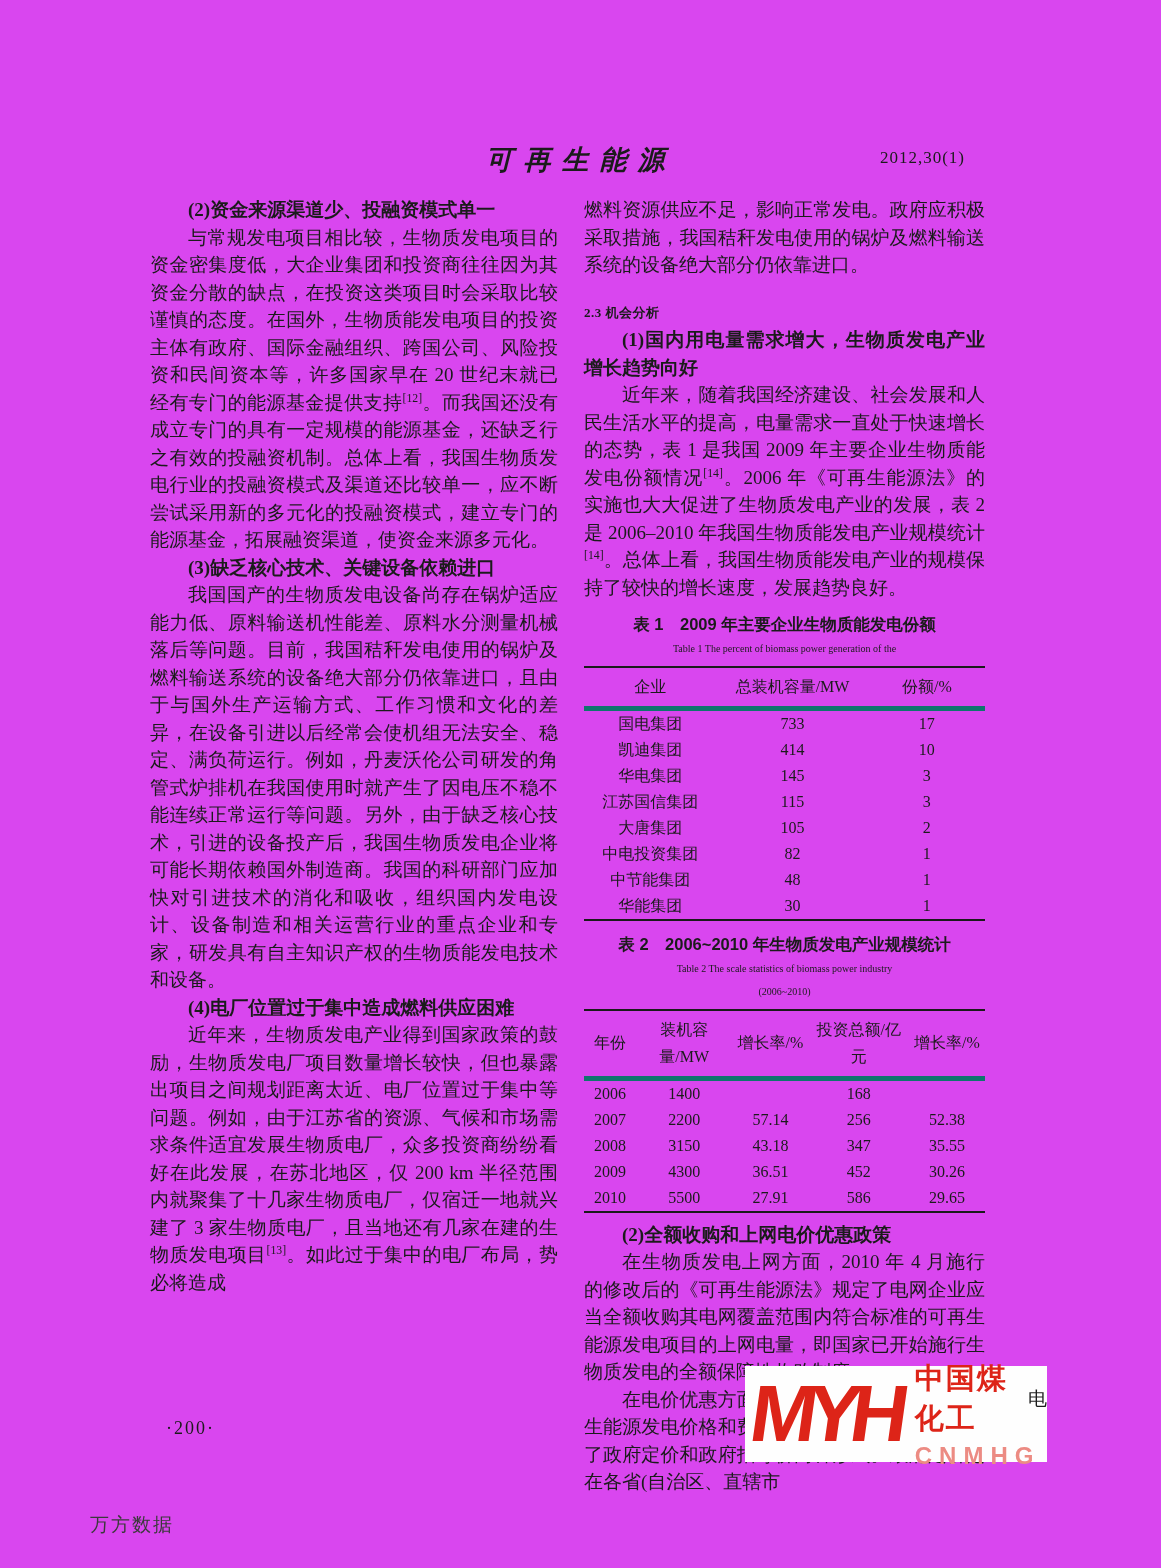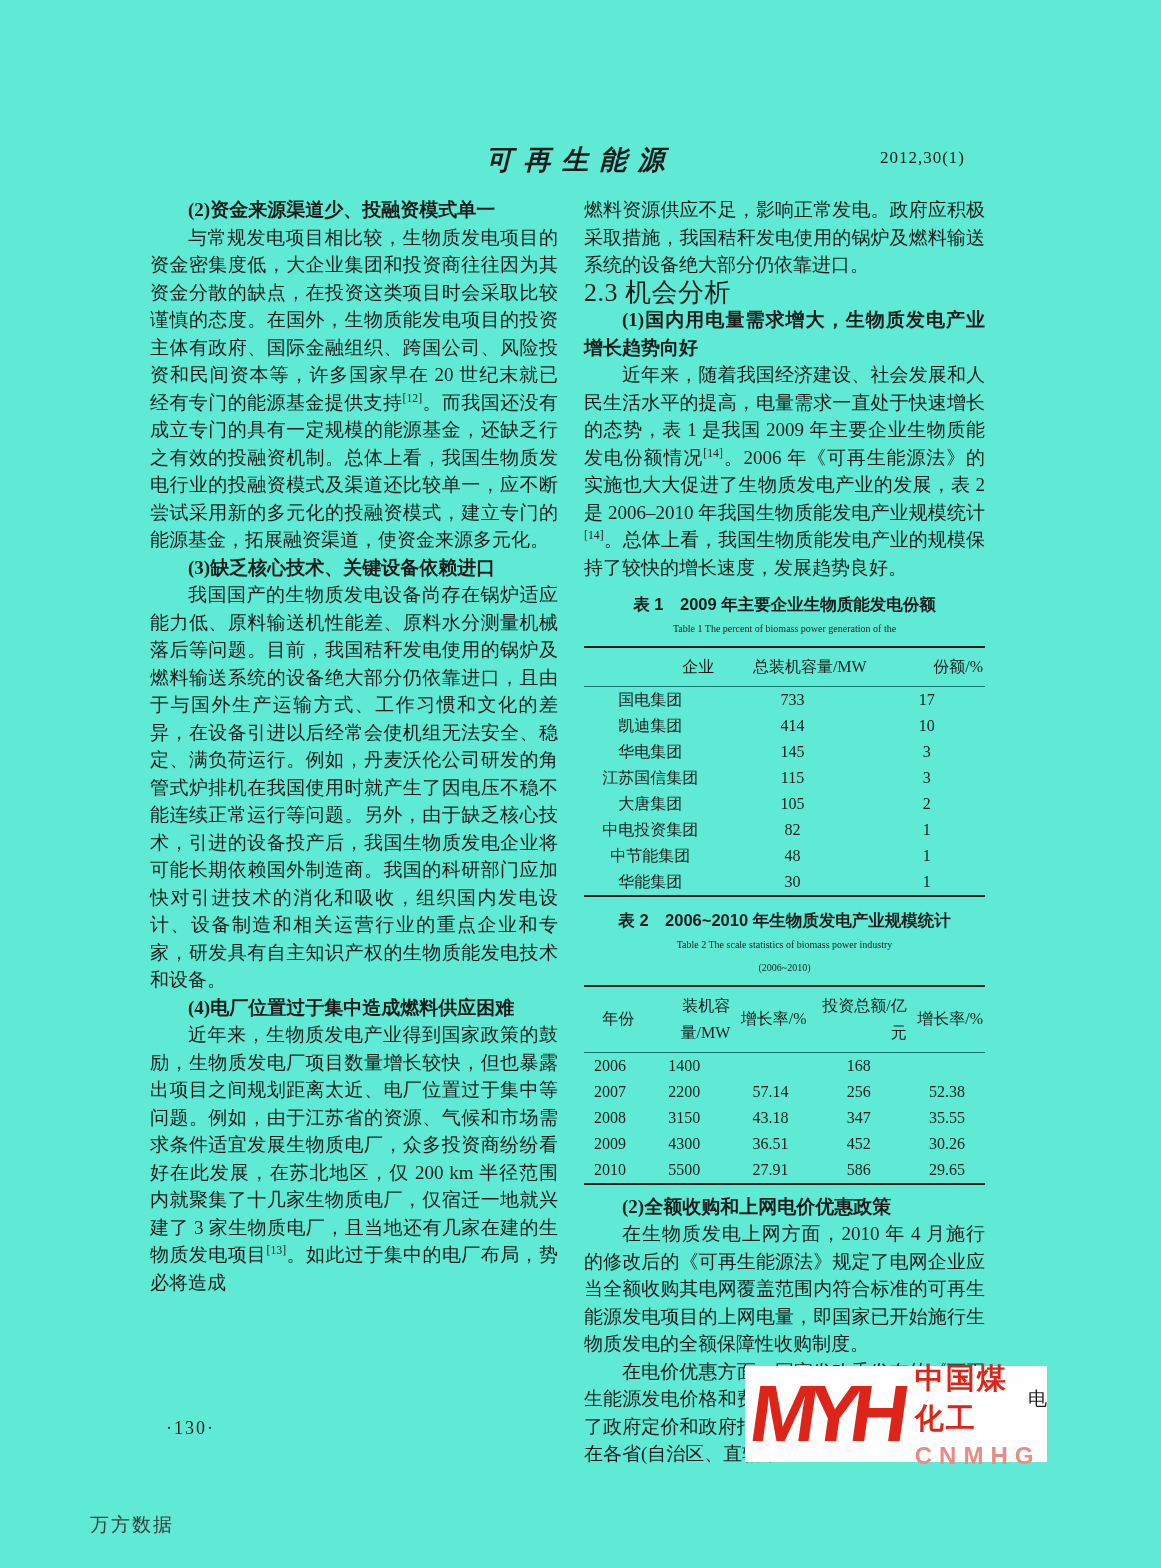--- a/index.html
+++ b/index.html
@@ -1,54 +1,54 @@
 <!DOCTYPE html>
 <html><head>
 <meta charset="utf-8">
 <style>
   * { margin:0; padding:0; box-sizing:border-box; }
   html,body { background:#e9e9e7; }
   .page {
     position:relative; width:1161px; height:1568px; margin:0 auto;
-    background:#5eead4; color:#1b1b1b; overflow:hidden;
+    background:#d946ef; color:#1b1b1b; overflow:hidden;
     font-family:"Liberation Serif","DejaVu Serif",serif;
   }
   
   .page-header { position:absolute; top:142px; left:0; width:100%; height:38px; }
   .journal-title {
     position:absolute; left:0; width:100%; text-align:center;
     font-size:27px; font-weight:bold; font-style:italic; letter-spacing:11px;
   }
   .issue-info { position:absolute; right:196px; top:6px; font-size:17px; letter-spacing:1px; }
   
   .column {
     position:absolute; top:196px; text-align:justify;
     font-size:19px; line-height:27.5px;
   }
   .left-col  { left:150px; width:408px; }
   .right-col { left:584px; width:401px; }
   .indent { text-indent:2em; }
   .para-heading { font-weight:bold; }
-  .section-heading { font-weight:normal; font-size:26px; letter-spacing:0.5px; }
+  .section-heading { font-weight:bold; font-size:13px; letter-spacing:0.5px;margin-top:20px; }
   sup { font-size:0.62em; line-height:0; }
   
   .table-caption-cn {
     text-align:center; font-weight:bold; font-size:16.5px; line-height:26px;
     margin-top:10px; text-indent:0;
     font-family:"Liberation Sans","DejaVu Sans",sans-serif;
   }
   .table-caption-en { text-align:center; font-size:10px; line-height:23px; text-indent:0; }
   .paper-table {
     width:100%; border-collapse:collapse; margin-top:6px;
     border-top:2px solid #1a1a1a; border-bottom:2px solid #1a1a1a;
     font-size:16px;
   }
   .paper-table th {
-    font-weight:normal; border-bottom:1px solid #0f766e;
-    padding:5px 2px; text-align:right;
+    font-weight:normal; border-bottom:5px solid #0f766e;
+    padding:5px 2px; text-align:center;
   }
   .paper-table td { padding:2px; text-align:center; line-height:22px; }
   
   .page-num { position:absolute; left:166px; top:1418px; font-size:18px; letter-spacing:2px; }
   .scan-footer { position:absolute; left:90px; top:1512px; font-size:19px; color:#3a3a3a; letter-spacing:2px; }
   
   .watermark {
     position:absolute; left:745px; top:1366px; width:302px; height:96px;
     background:#fefefe; display:flex; align-items:center; gap:6px;
   }
@@ -198,21 +198,21 @@
             <td>29.65</td>
           </tr>
       </tbody>
     </table>
 
     <p class="indent para-heading" style="margin-top:8px">(2)全额收购和上网电价优惠政策</p>
     <p class="indent">在生物质发电上网方面，2010 年 4 月施行的修改后的《可再生能源法》规定了电网企业应当全额收购其电网覆盖范围内符合标准的可再生能源发电项目的上网电量，即国家已开始施行生物质发电的全额保障性收购制度。</p>
     <p class="indent">在电价优惠方面，国家发改委发布的《可再生能源发电价格和费用分摊管理试行办法》规定了政府定价和政府指导价两种形式。政府定价是在各省(自治区、直辖市</p>
   </section>
 
-  <div class="page-num">·130·</div>
+  <div class="page-num">·200·</div>
   <div class="scan-footer">万方数据</div>
 
   <div class="watermark">
     <div class="wm-logo">MYH</div>
     <div class="wm-right">
       <div class="wm-cn-row">
         <span class="wm-cn">中国煤化工</span>
         <span class="wm-covered">电</span>
       </div>
       <div class="wm-en">CNMHG</div>

